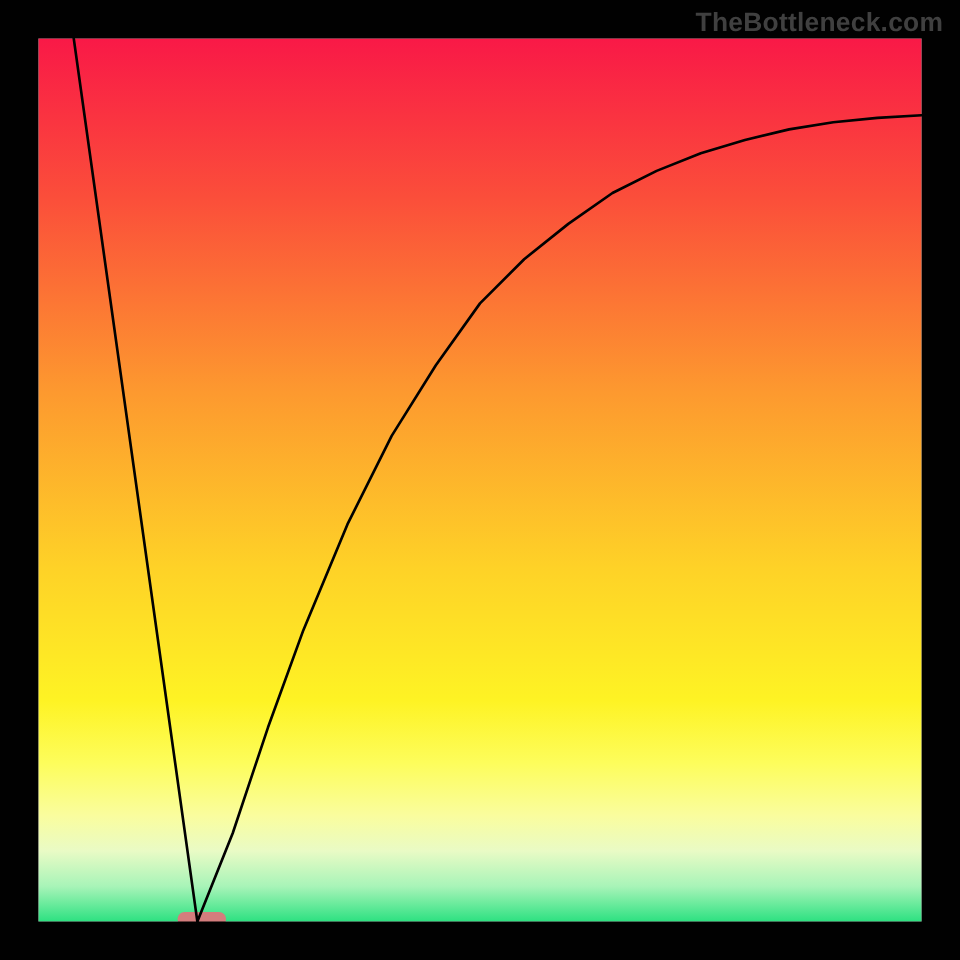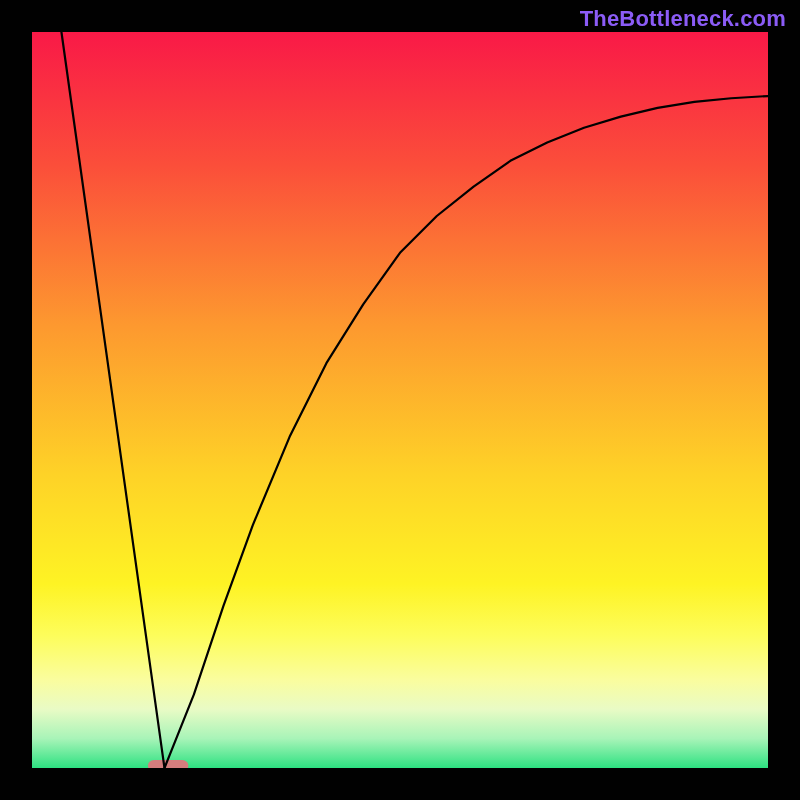--- a/index.html
+++ b/index.html
@@ -13,21 +13,21 @@
     height: 800px;
     position: relative;
   }
   svg { display: block; }
   .watermark {
     position: absolute;
     top: 6px;
     right: 14px;
     font-size: 22px;
     font-weight: 600;
-    color: #8b5cf6;
+    color: #404040;
     letter-spacing: 0.2px;
     user-select: none;
   }
 </style>
 </head>
 <body>
 
 <div class="chart-wrap">
   <svg id="chart-svg" width="800" height="800" viewBox="0 0 800 800">
     <defs>

